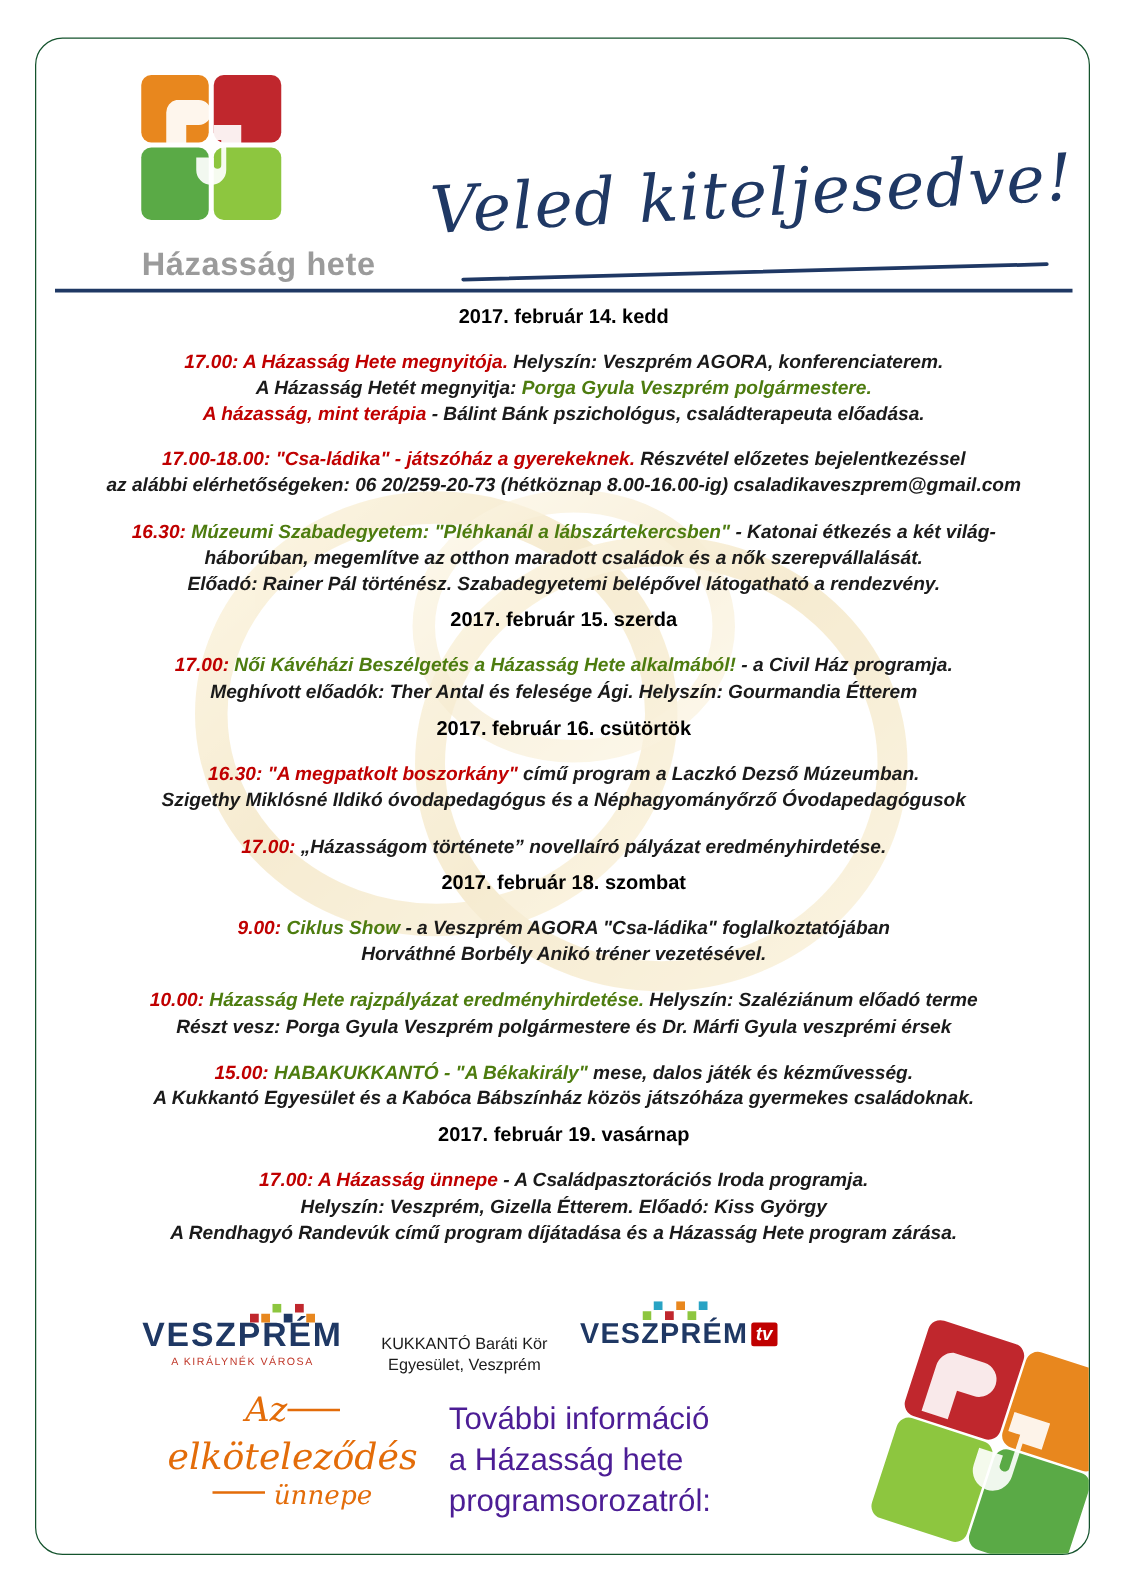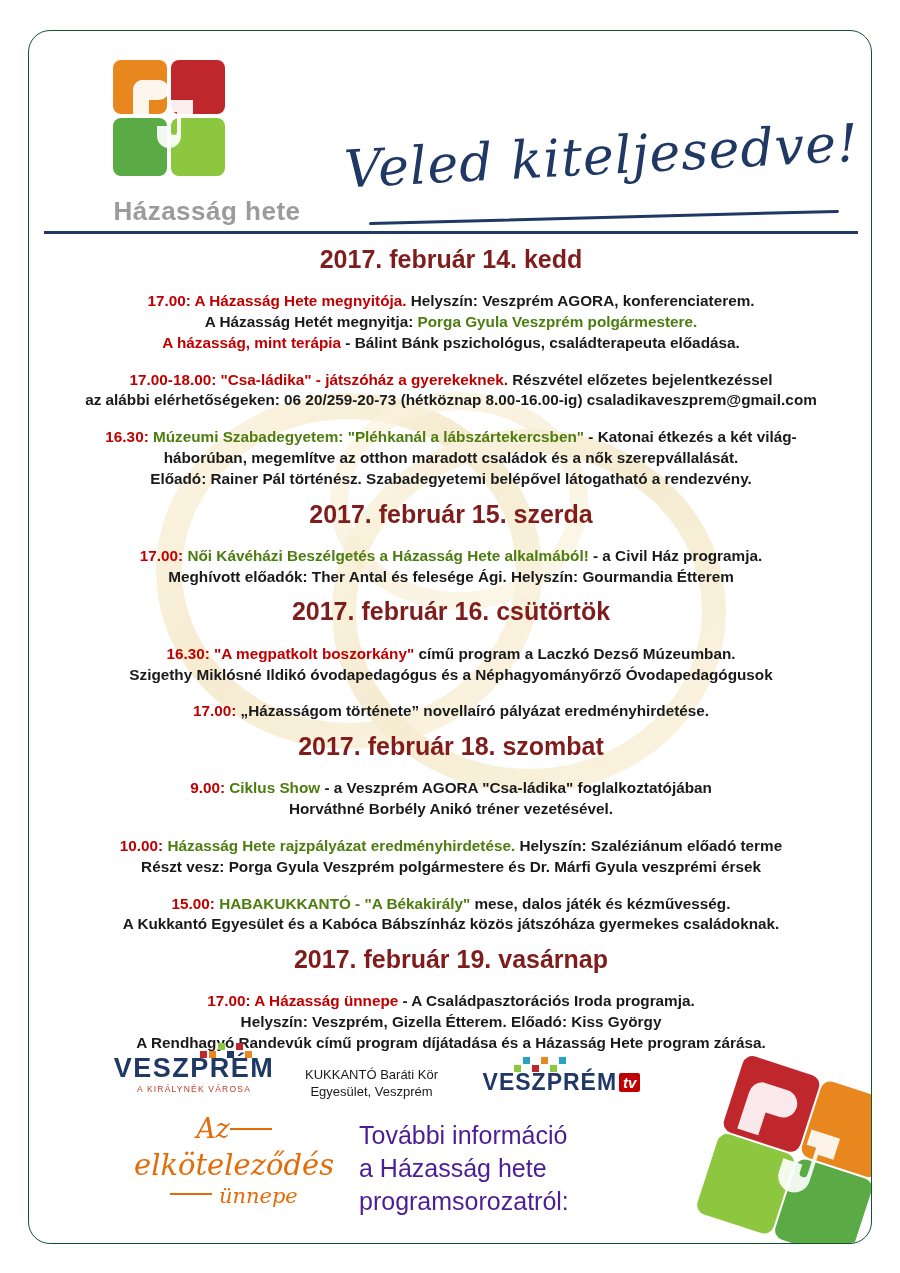--- a/index.html
+++ b/index.html
@@ -106,28 +106,29 @@
 
   
   .program {
     position: absolute;
     left: 10px;
     top: 206px;
     width: 824px;
     text-align: center;
   }
   .day-title {
-    font-size: 25px;
-    font-weight: bold;
-    color: #7f1d1d;
+    font-size: 16px;
+    font-weight: bold;
+    color: #000000;
     margin: 7px 0 6px 0;
     line-height: 1.25;
   }
   .event {
     margin: 16px 0 9px 0;
+    font-style: italic;
   }
   .line {
     font-size: 15.3px;
     line-height: 1.36;
     color: #1f1f1f;
     margin: 0;
   }
   .red { color: #c00000; font-weight: bold; }
   .orange { color: #4d7c0f; font-weight: bold; }
   .dark { color: #1a1a1a; font-weight: bold; }
@@ -181,23 +182,23 @@
     width: 175px;
     text-align: center;
     font-size: 13px;
     font-weight: normal;
     color: #1a1a1a;
     line-height: 1.3;
   }
   .vptv {
     position: absolute;
     left: 385px;
-    top: 22px;
+    top: 6px;
     width: 195px;
-    text-align: center;
+    text-align: left;
   }
   .vptv-word {
     display: inline-block;
     font-size: 23px;
     font-weight: bold;
     color: #1f3864;
     letter-spacing: 1px;
     line-height: 1;
   }
   .vptv-badge {

